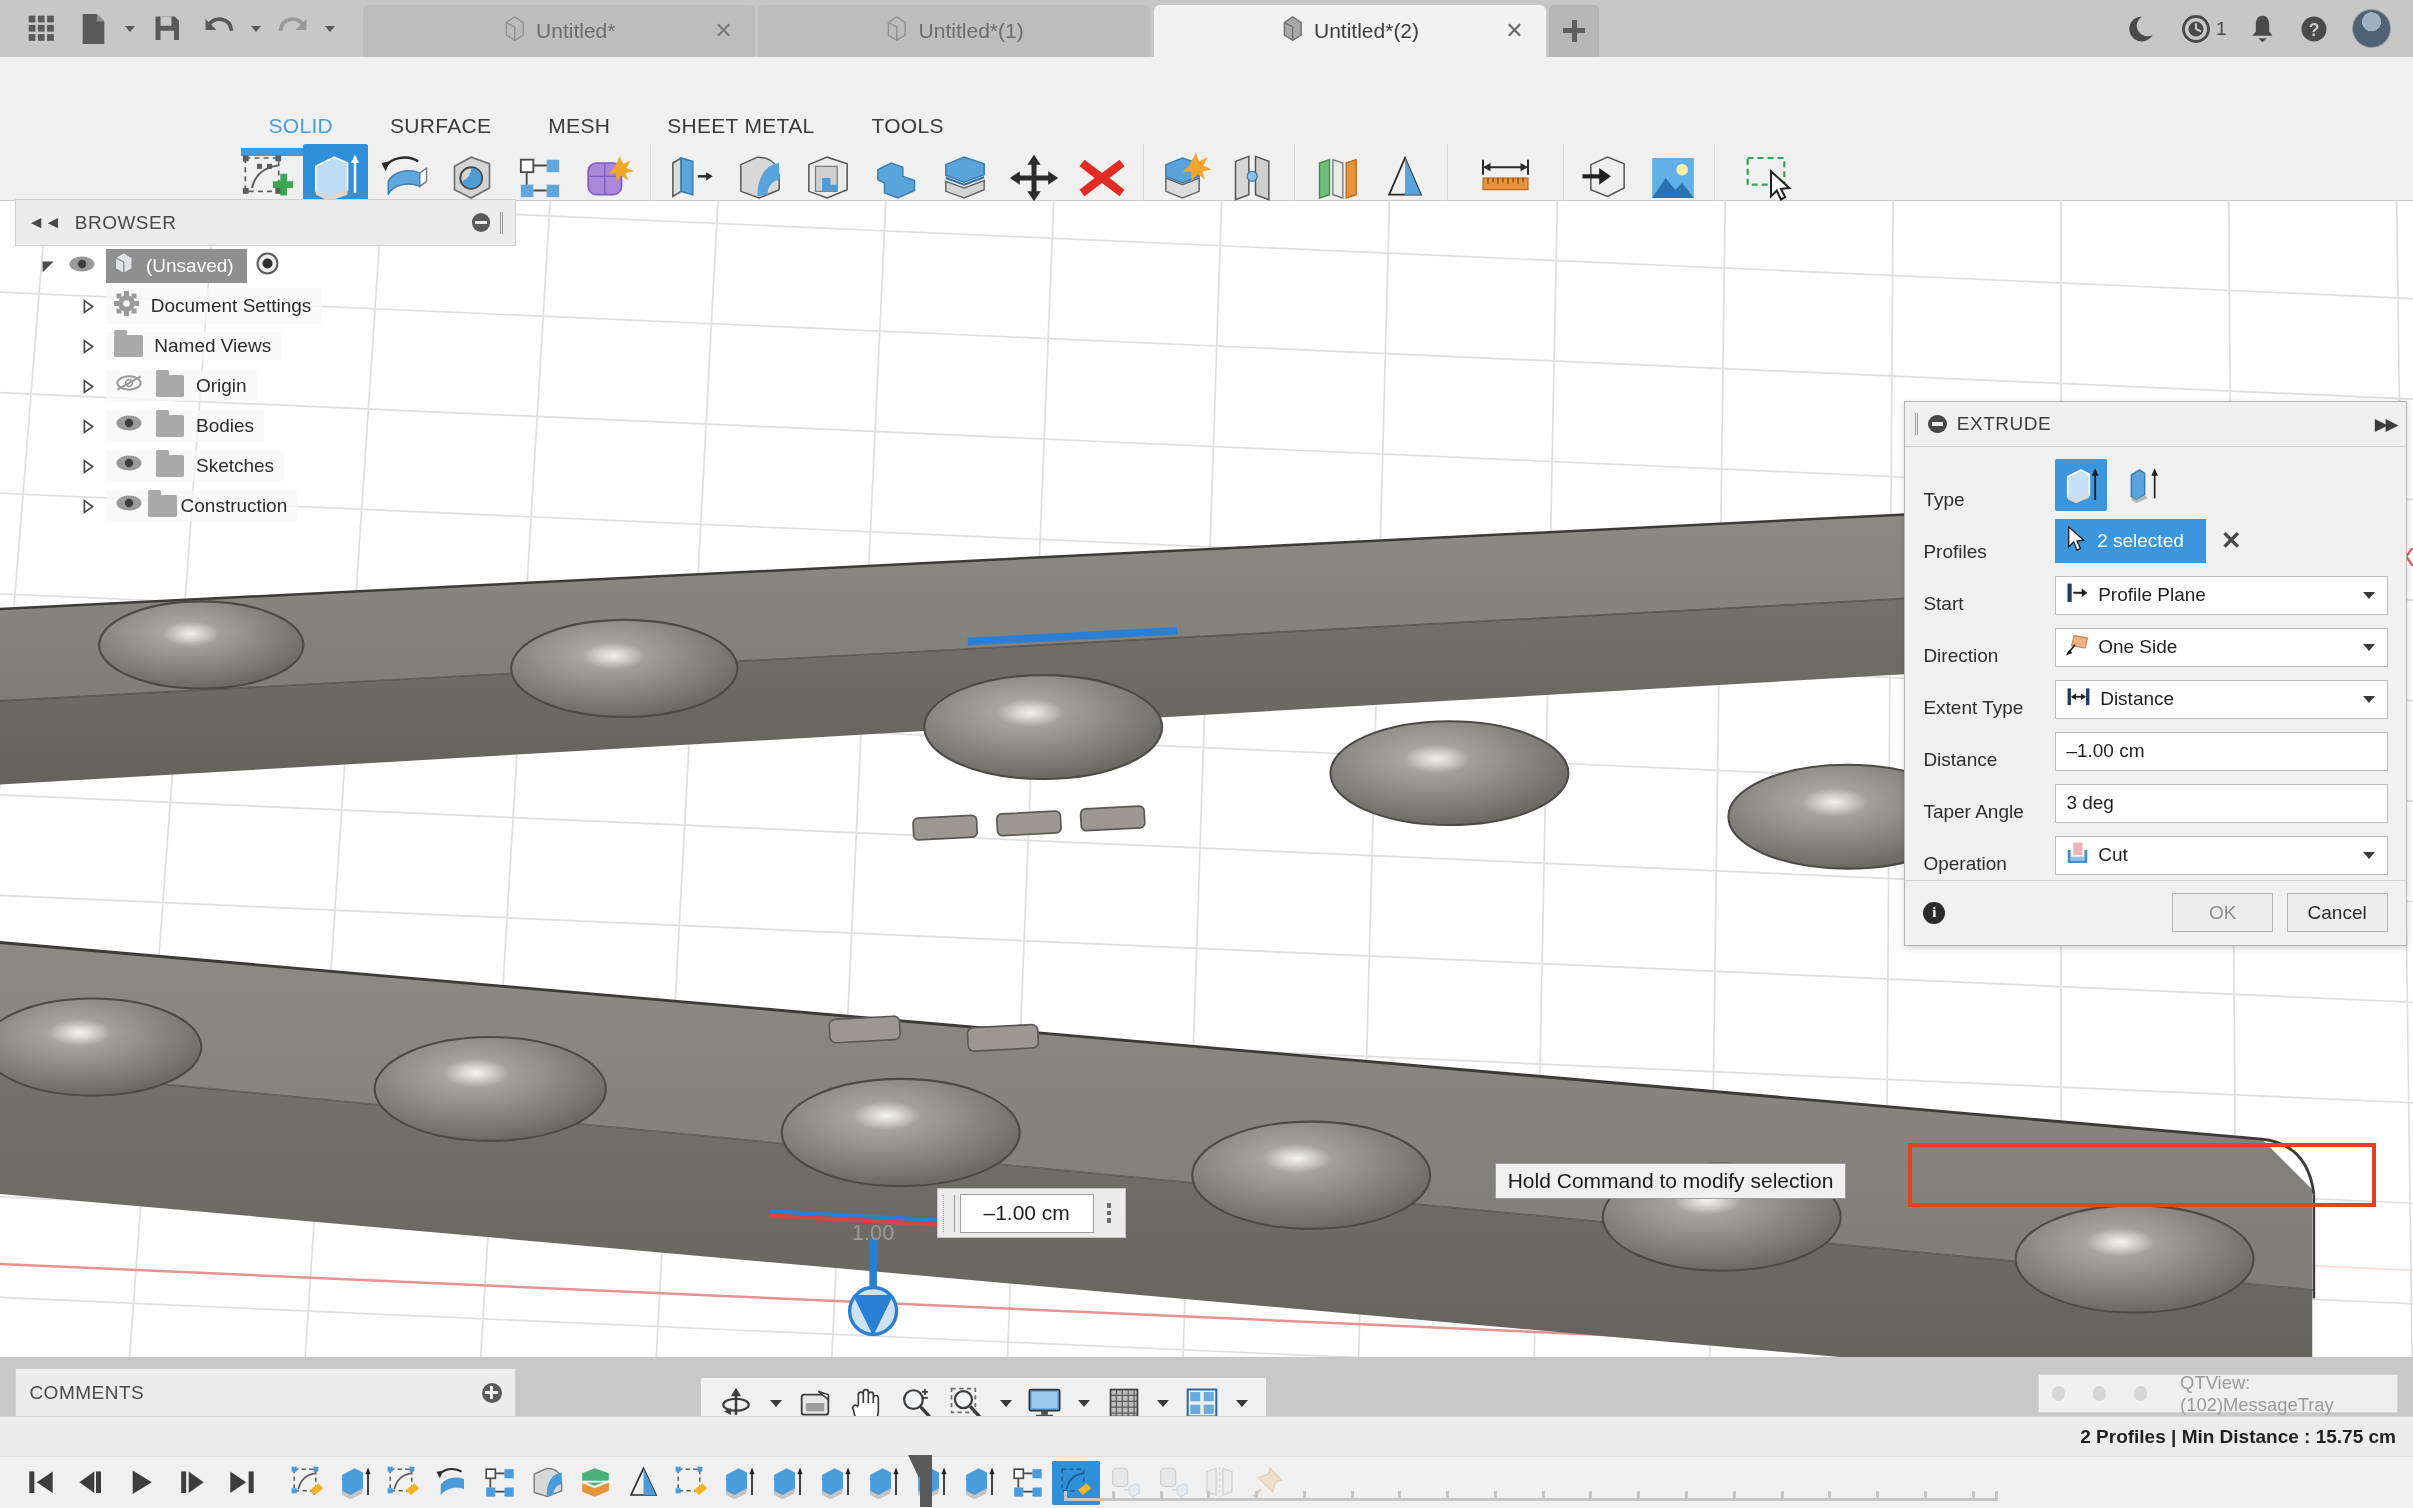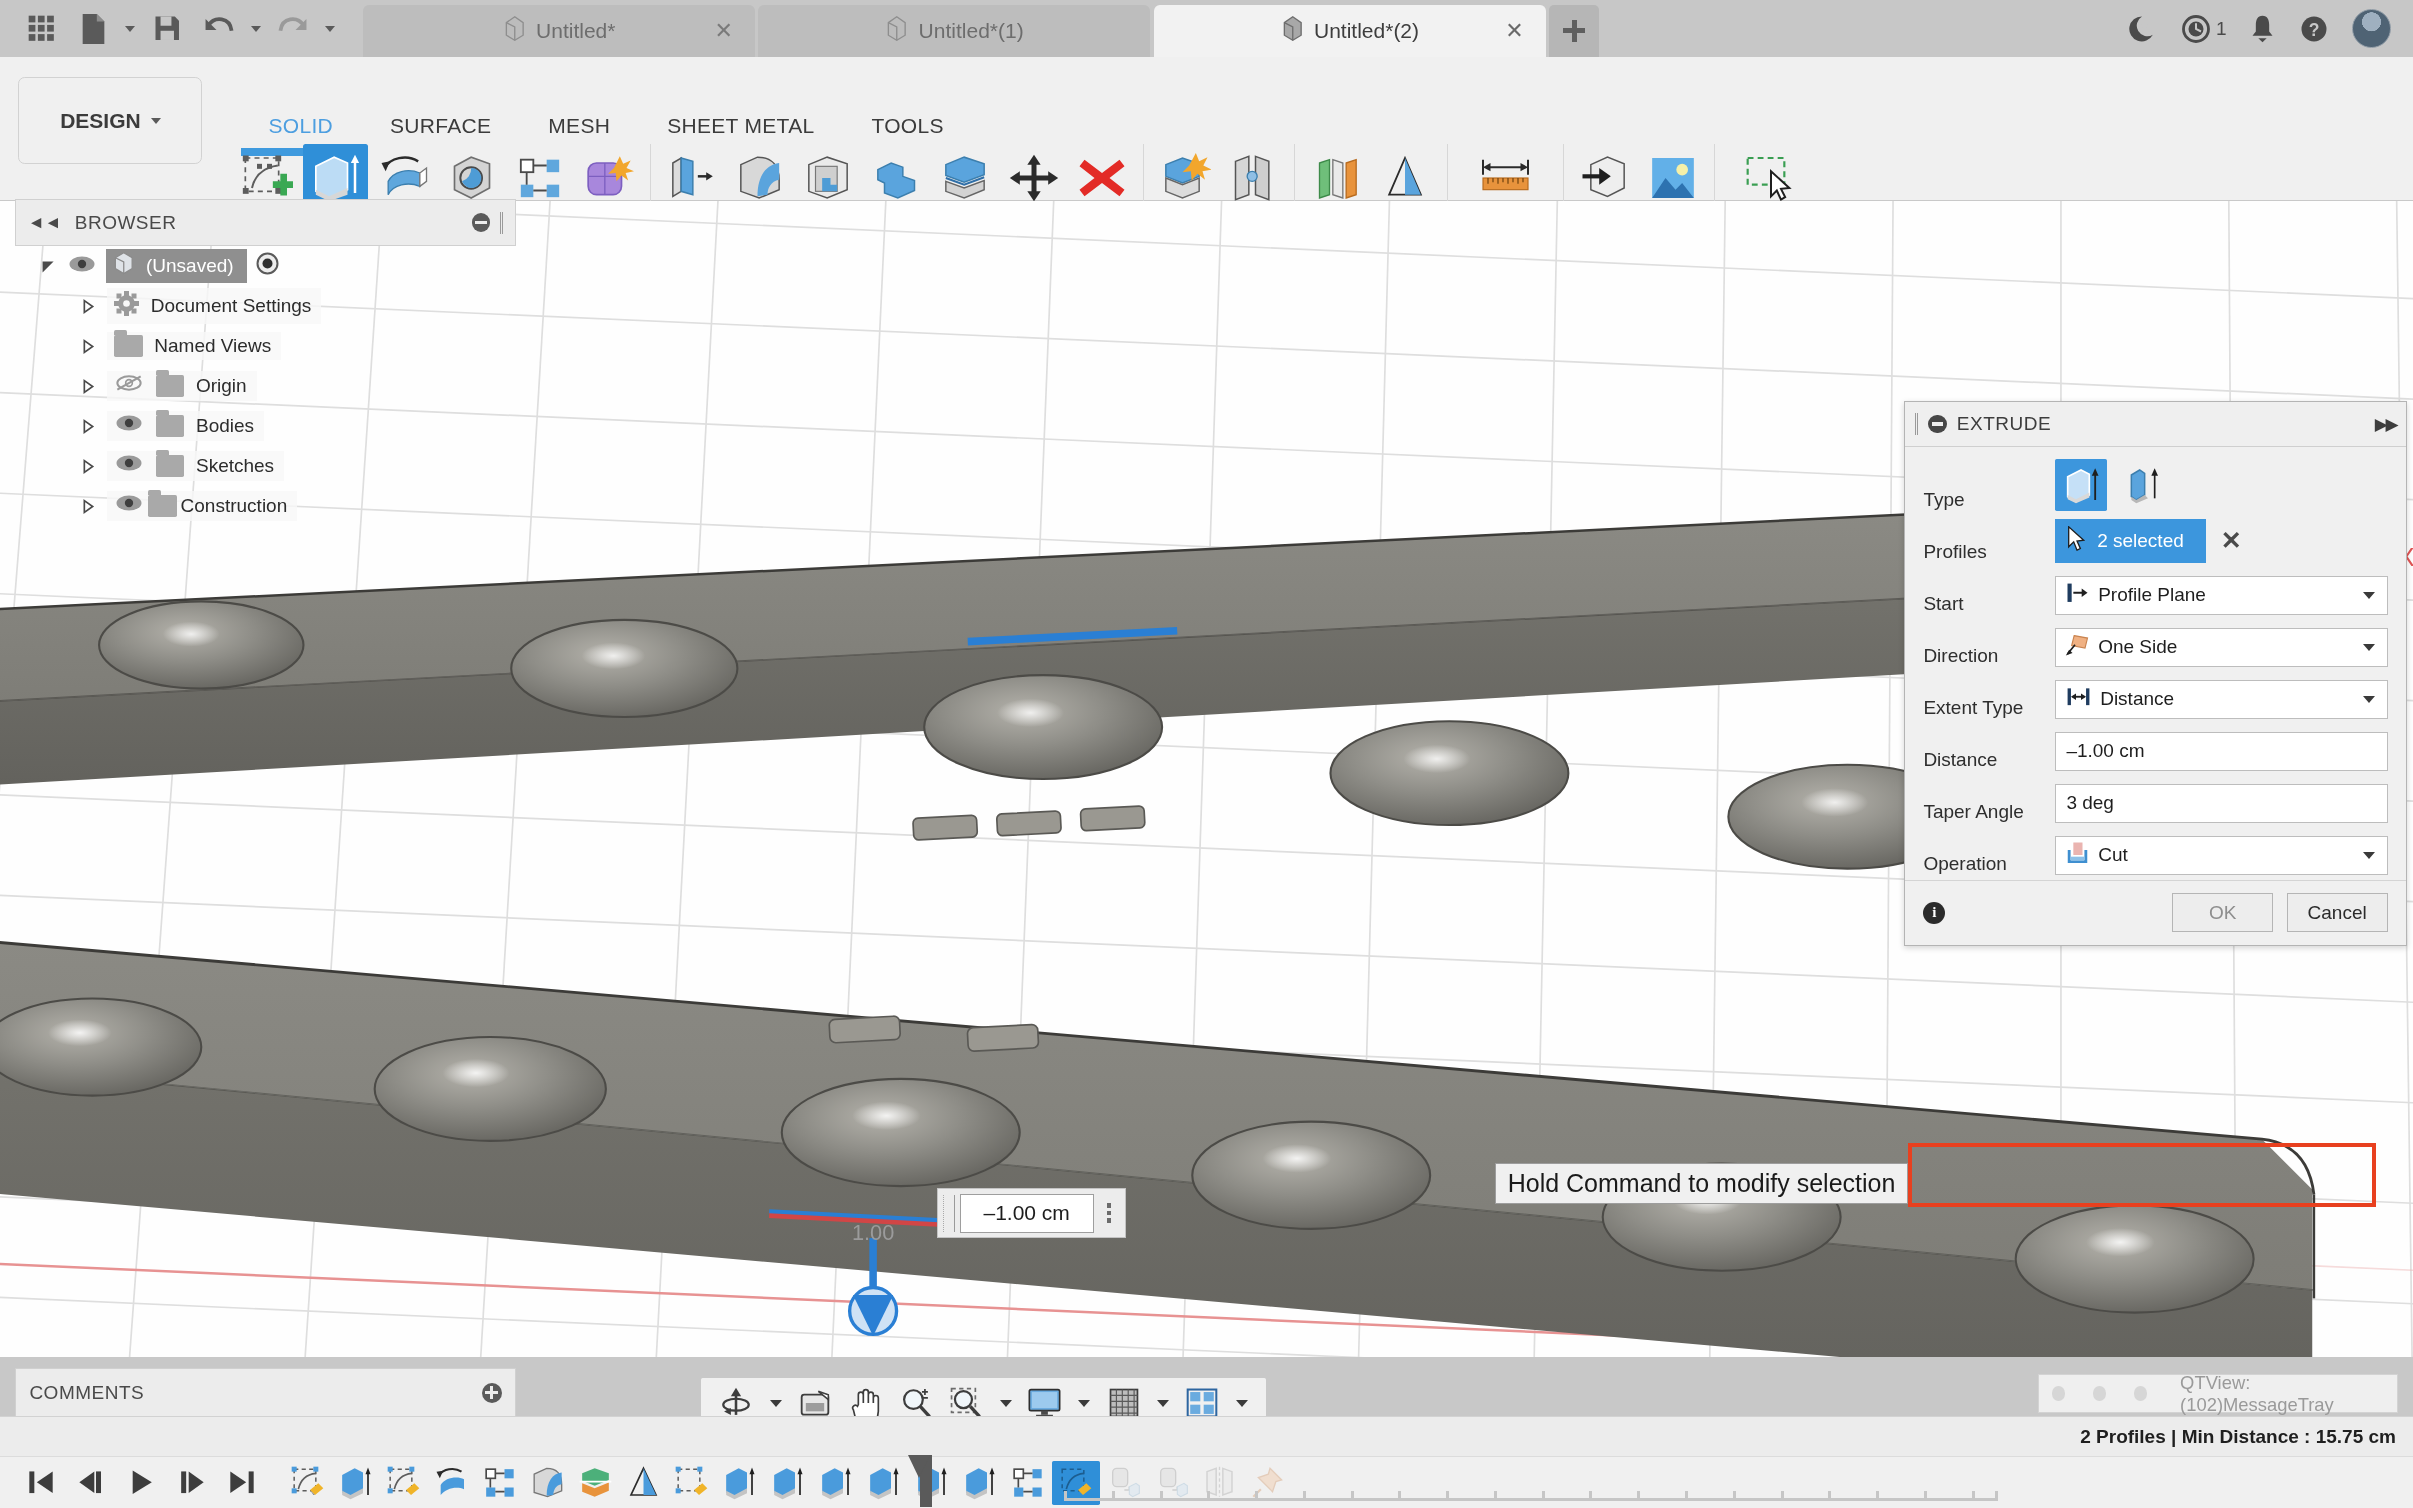--- a/index.html
+++ b/index.html
@@ -130,21 +130,21 @@
   .dfoot .sp{margin-left:auto;}
 
   
   .dimbox{position:absolute;left:937px;top:1188px;height:50px;background:#ececec;border:0.8px solid #c3c3c3;
      display:flex;align-items:center;padding:0 5px;gap:5px;}
   .dimfield{height:39px;min-width:134px;background:#fff;border:0.8px solid #9e9e9e;display:flex;align-items:center;
      justify-content:center;font-size:21px;color:#1d1d1d;padding:0 15px;cursor:text;}
   .dots3{display:flex;flex-direction:column;gap:3.4px;padding:0 8.4px;cursor:pointer;}
   .dots3 i{width:4.2px;height:4.2px;background:#6b6b6b;display:block;}
   .tooltip{position:absolute;left:1495px;top:1163px;background:#f0f0f0;border:0.8px solid #9d9d9d;
-     padding:5px 11.7px;font-size:25px;color:#1a1a1a;}
+     padding:5px 11.7px;font-size:21px;color:#1a1a1a;}
   .msgtray{position:absolute;left:2038px;top:1374px;width:360px;height:39px;background:#efefef;
      border:0.8px solid #d3d3d3;display:flex;align-items:center;gap:28px;padding:0 13.4px;}
   .tdot{width:14.2px;height:14.2px;border-radius:50%;background:#d6d6d6;}
   .msgtray .mt{font-size:18.4px;color:#9a9a9a;margin-left:5px;}
 
   
   .commentbar{position:absolute;left:15px;top:1368px;width:501px;height:49px;background:#ececec;
      border:0.8px solid #d0d0d0;display:flex;align-items:center;padding:0 13.4px;}
   .commentbar .c{font-size:19px;color:#4a4a4a;letter-spacing:0.5px;}
   .plus-circ{margin-left:auto;width:20px;height:20px;border-radius:50%;background:#5a5a5a;position:relative;cursor:pointer;}
@@ -293,24 +293,20 @@
         <svg width="30" height="30" viewBox="0 0 36 36" style="font-size:23px">
             <circle cx="18" cy="18" r="15" fill="#4a4a4a"></circle>
             <text x="18" y="26" font-size="21" font-family="Liberation Sans, sans-serif" fill="#c7c7c7" text-anchor="middle" font-weight="bold">?</text>
           </svg>
       </div>
       <div class="avatar"></div>
     </div>
   </div>
 
   <div class="ribbon">
-    <div class="design-btn">
-      <span>DESIGN</span>
-      <span class="caret-d"></span>
-    </div>
 
     <div class="tabrow">
       <div class="rtab on">SOLID</div>
       <div class="rtab">SURFACE</div>
       <div class="rtab">MESH</div>
       <div class="rtab">SHEET METAL</div>
       <div class="rtab">TOOLS</div>
     </div>
     <div class="solidbar"></div>
 

